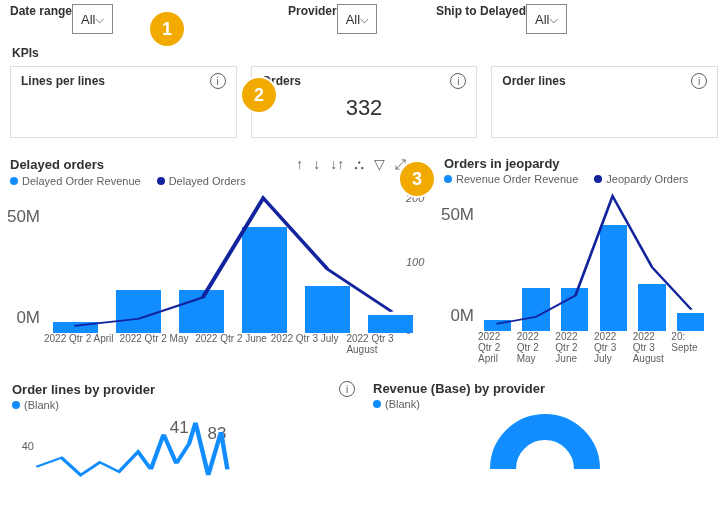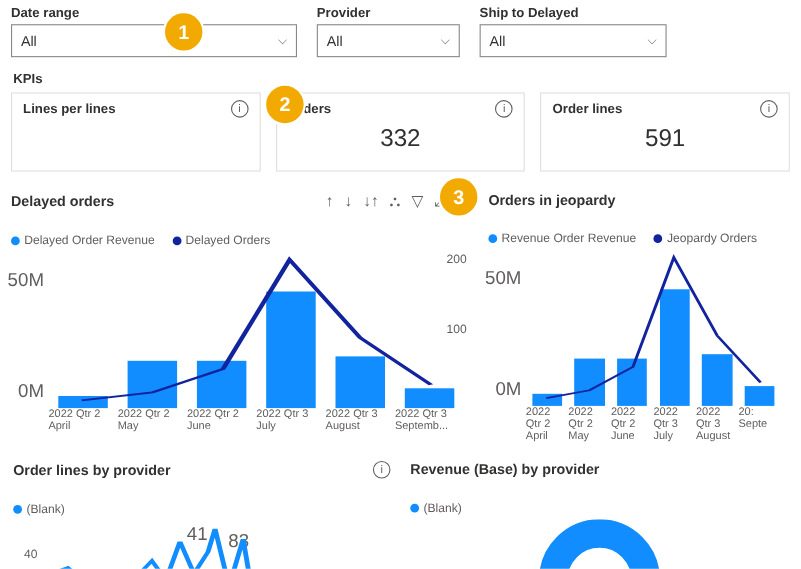--- a/index.html
+++ b/index.html
@@ -6,21 +6,21 @@
     margin: 0;
     padding: 0;
     font-family: "Segoe UI", Arial, sans-serif;
     background: #fff;
     color: #323130;
     font-size: 13px;
     width: 728px;
   }
   .wrap { width: 728px; height: 517px; position: relative; overflow: hidden; padding: 4px 10px; box-sizing: border-box;}
   .filters { display: flex; gap: 18px; align-items: flex-end; }
-  .filter { display: flex; flex-direction: column; }
+  .filter { display: flex; }
   .filter.date { width: 260px; }
   .filter.provider { width: 130px; }
   .filter.country { width: 170px; }
   .filter-label { font-weight: 600; font-size: 12px; margin-bottom: 4px; }
   .select {
     display: flex; justify-content: space-between; align-items: center;
     border: 1px solid #8a8886; padding: 4px 8px; font-size: 13px;
     background: #fff; cursor: pointer; height: 20px;
   }
   .chev { font-size: 11px; color:#605e5c; }
@@ -36,36 +36,36 @@
   .kpi-title { font-weight: 600; font-size: 12px; }
   .info { width: 14px; height: 14px; border: 1px solid #605e5c; border-radius: 50%; display:flex; align-items:center; justify-content:center; font-size:10px; color:#605e5c;}
   .kpi-value { text-align: center; font-size: 22px; font-weight: 400; margin-top: 6px;}
   .charts-row { display: flex; gap: 14px; margin-top: 18px; }
   .chart-card { position: relative; flex: 1; min-width: 0; }
   .chart-card.left { flex: 0 0 420px; }
   .chart-head { display:flex; justify-content: space-between; align-items:center; }
   .chart-title { font-weight: 600; font-size: 13px; }
   .toolbar { display:flex; gap:10px; color:#605e5c; }
   .toolbar span { cursor:pointer; font-size: 14px; }
-  .legend { display:flex; gap:16px; margin-top: 22px; font-size:11px; color:#605e5c;}
+  .legend { display:flex; gap:16px; margin-top: 2px; font-size:11px; color:#605e5c;}
   .legend-item { display:flex; align-items:center; gap:4px;}
   .swatch { width:8px; height:8px; border-radius:50%; }
   .sw-blue { background:#118dff; }
   .sw-navy { background:#12239e; }
   .plot { position: relative; height: 170px; margin-top: 4px;}
   .plot-area { position:absolute; left:34px; right:8px; top:0; bottom:28px;}
   .yax { position:absolute; left:0; top:0; bottom:40px; width:30px; font-size:17px; color:#605e5c;text-decoration:underline;}
   .yax div { position:absolute; right:0; transform:translateY(-50%);}
   .xax { position:absolute; left:34px; right:8px; bottom:0; height:28px; display:flex; font-size:10px; color:#605e5c;}
   .xax div { flex:1; text-align:left; line-height:1.1;}
   .bars { position:absolute; inset:0; display:flex; align-items:flex-end; gap:0;}
   .bars .cell { flex:1; display:flex; justify-content:center; align-items:flex-end; height:100%; }
   .bars .bar { width: 70%; background:#118dff; }
   svg.line { position:absolute; inset:0; width:100%; height:100%; overflow:visible;}
-  .y2ax { position:absolute; right:-4px; top:0; bottom:28px; width:28px; font-size:11px; color:#605e5c;}
+  .y2ax { position:absolute; right:-4px; top:0; bottom:28px; width:28px; font-size:11px; color:#605e5c;font-style:italic;}
   .y2ax div { position:absolute; left:0; transform: translateY(-50%);}
   .prov-row { display:flex; gap:14px; margin-top: 18px;}
   .prov-card { flex:1; border-top: none; padding: 2px; }
   .prov-head { display:flex; justify-content:space-between; align-items:center;}
   .prov-plot { position:relative; height: 70px; overflow:hidden;}
   .prov-y { position:absolute; left:0; top:0; bottom:0; width:22px; font-size:11px; color:#605e5c;}
   .prov-y div{ position:absolute; right:0; transform:translateY(-50%);}
   .donut-wrap { display:flex; justify-content:center; padding-top:4px;}
   .donut {
      width: 110px; height: 55px; overflow:hidden; position:relative;
@@ -125,21 +125,20 @@
           <span class="kpi-title">Orders</span>
           <span class="info">i</span>
         </div>
         <div class="kpi-value">332</div>
       </div>
       <div class="kpi">
         <div class="kpi-title-row">
           <span class="kpi-title">Order lines</span>
           <span class="info">i</span>
         </div>
-        <div class="kpi-value">591</div>
       </div>
     </div>
   </div>
 
   <div class="charts-row">
 
     <div class="chart-card left">
       <div class="chart-head">
         <span class="chart-title">Delayed orders</span>
         <div class="toolbar">
@@ -196,21 +195,20 @@
           <svg class="line" viewBox="0 0 100 100" preserveAspectRatio="none">
             <polyline points="8,95 25,90 42,75 58,5 75,55 92,85" fill="none" stroke="#12239e" stroke-width="1.2"></polyline>
           </svg>
         </div>
         <div class="xax">
           <div>2022 Qtr 2 April</div>
           <div>2022 Qtr 2 May</div>
           <div>2022 Qtr 2 June</div>
           <div>2022 Qtr 3 July</div>
           <div>2022 Qtr 3 August</div>
-          <div>2022 Qtr 3 Septemb...</div>
         </div>
       </div>
     </div>
 
     <div class="chart-card">
       <div class="chart-head">
         <span class="chart-title">Orders in jeopardy</span>
       </div>
       <div class="legend">
         <div class="legend-item">

